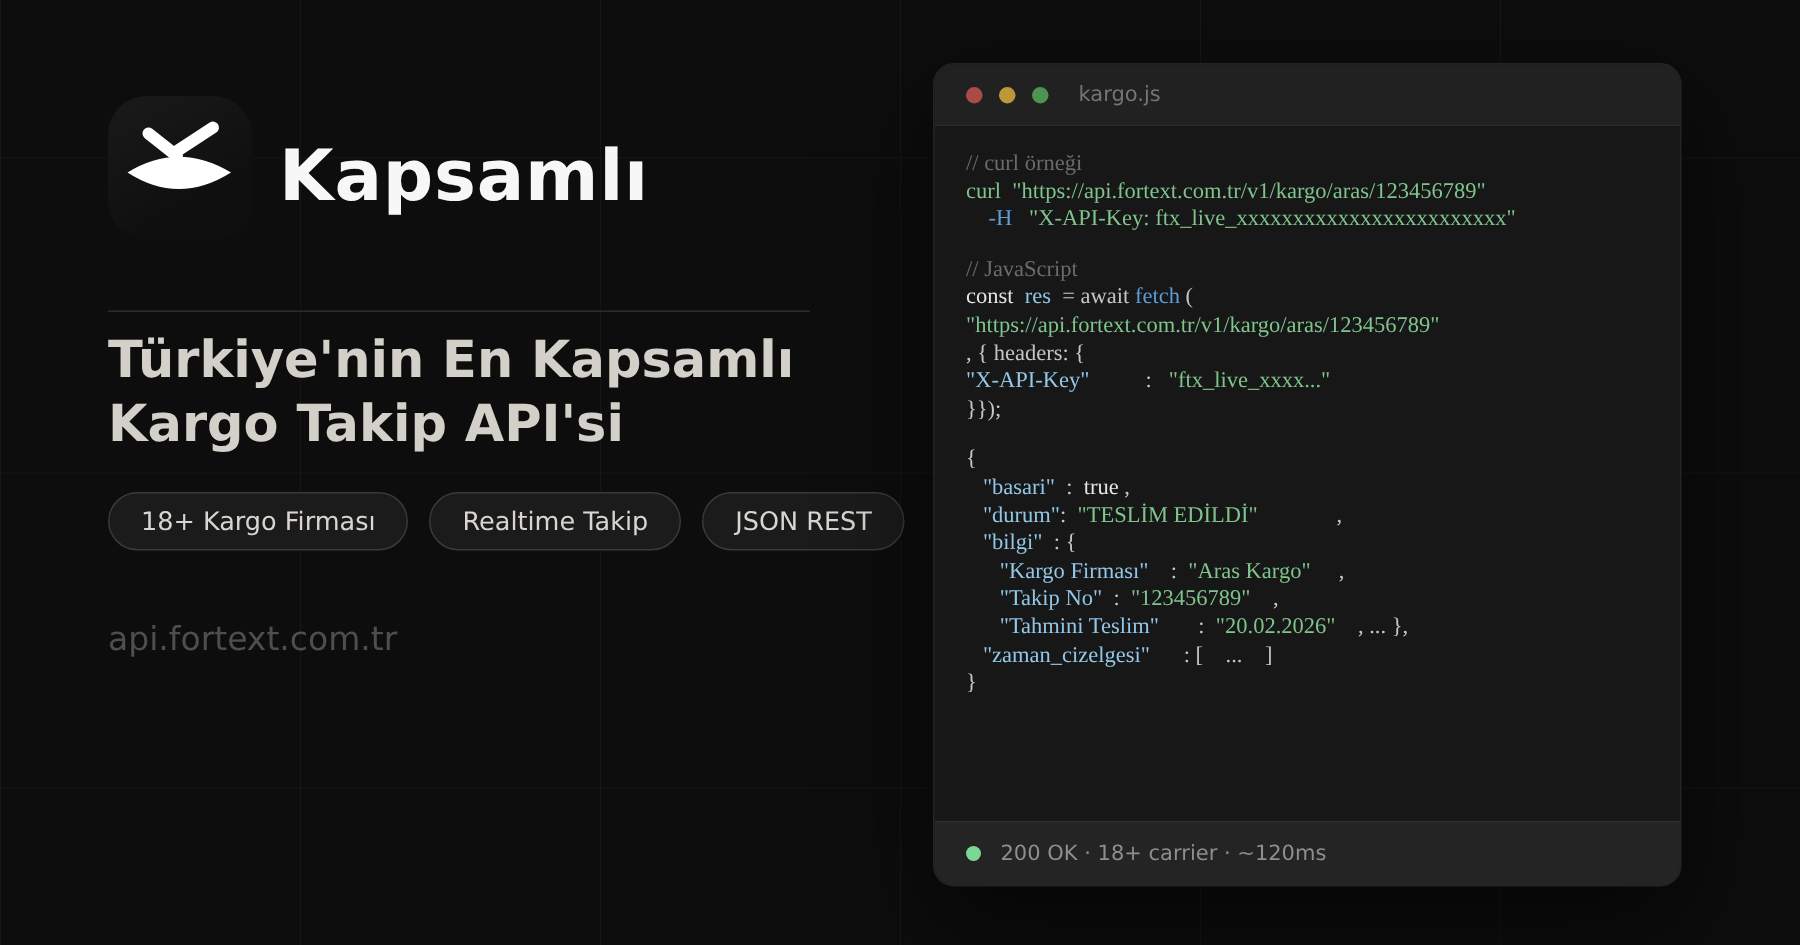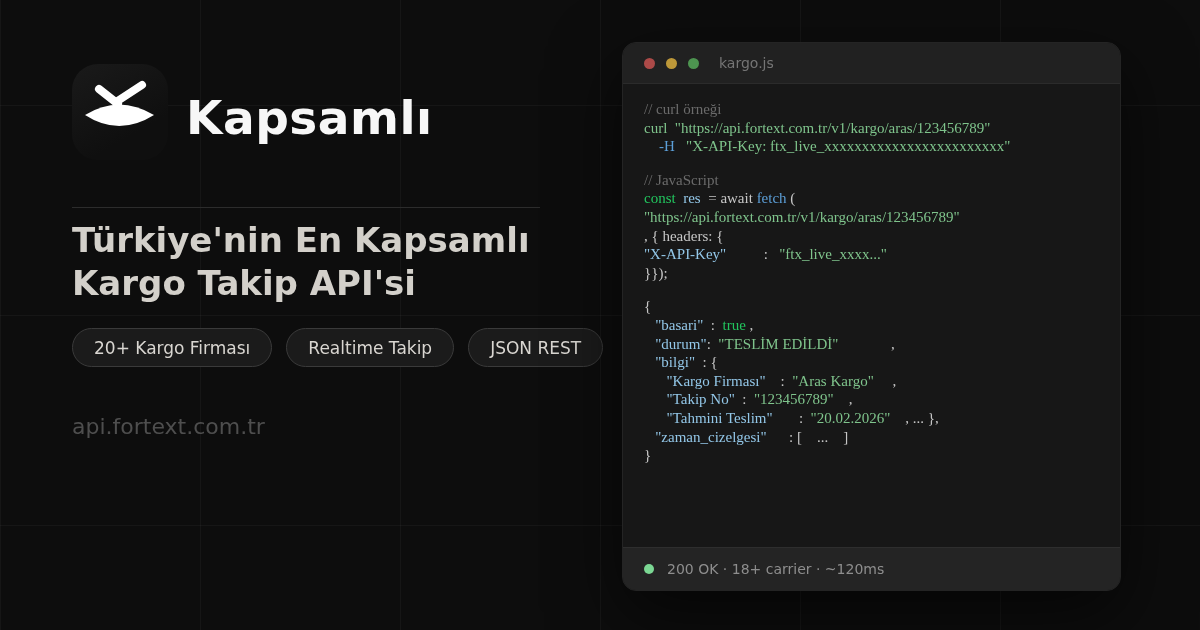--- a/index.html
+++ b/index.html
@@ -70,21 +70,21 @@
     position:absolute; top:42px; left:0; right:0; bottom:43px;
     padding:16px 21px; overflow:hidden;
     font-family:Liberation Serif, serif; font-size:15px;
   }
   .code-line { height:18.6px; white-space:pre; }
   .code-line.blank { height:15px; }
   .tk-cm { color:#6b6b6b; }   
   .tk-gr { color:#7fc48c; }   
   .tk-bl { color:#5c9fd8; }   
   .tk-ky { color:#93c7e8; }   
-  .tk-pu { color:#22c55e; }   
+  .tk-pu { color:#e5e5e5; }   
   .tk-pl { color:#c6c6c6; }   
 
   .window-footer {
     position:absolute; bottom:0; left:0; right:0; height:43px;
     background:#242424; border-top:1px solid #2e2e2e;
     border-radius:0 0 13px 13px;
     display:flex; align-items:center; padding:16px 21px;
   }
   .status-dot { width:10px; height:10px; border-radius:50%; background:#7bd793; margin-right:13px; }
   .status-text { color:#8e8e8e; font-size:14px; }
@@ -103,21 +103,21 @@
 <div class="brand-name">Kapsamlı</div>
 
 <div class="divider"></div>
 
 <h1 class="subtitle">
   <span>Türkiye'nin En Kapsamlı</span><br>
   <span>Kargo Takip API'si</span>
 </h1>
 
 <div class="badges">
-  <div class="badge">20+ Kargo Firması</div>
+  <div class="badge">18+ Kargo Firması</div>
   <div class="badge">Realtime Takip</div>
   <div class="badge">JSON REST</div>
 </div>
 
 <div class="site-url">api.fortext.com.tr</div>
 
 <div class="window">
 
   <div class="window-header">
     <span class="dot dot-red"></span>

